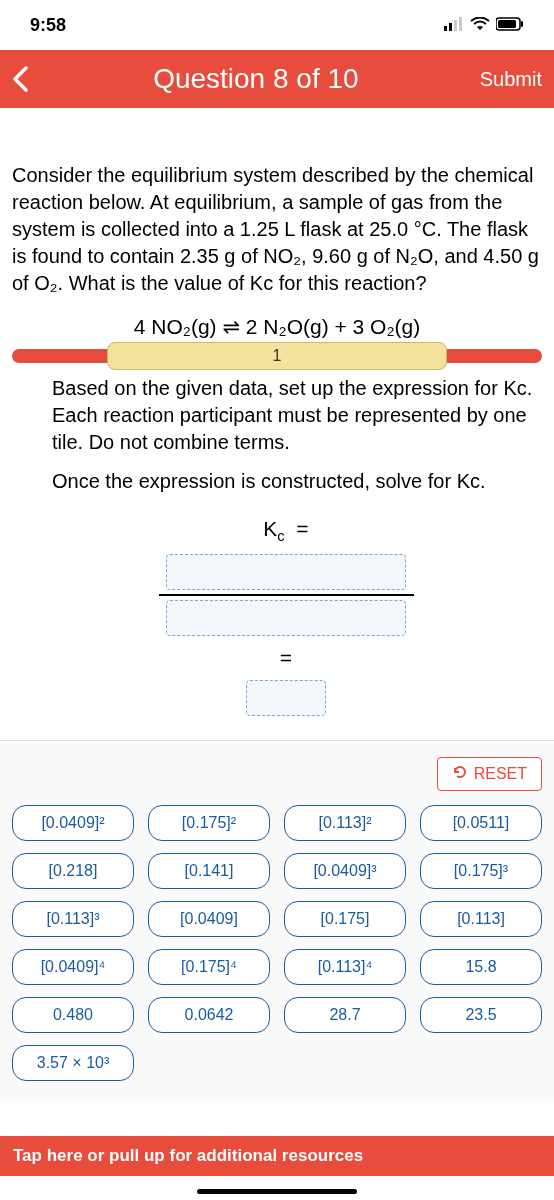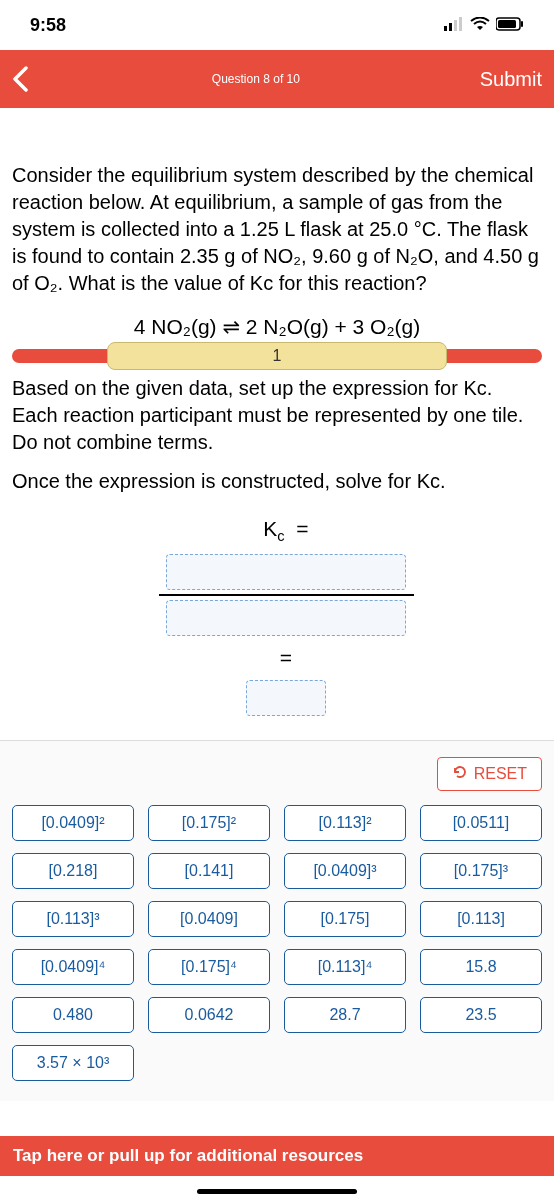--- a/index.html
+++ b/index.html
@@ -33,21 +33,21 @@
       color: #fff;
       font-size: 30px;
       width: 40px;
       display: flex;
       align-items: center;
       justify-content: flex-start;
     }
     .nav-title {
       flex: 1;
       color: #fff;
-      font-size: 12px;
+      font-size: 28px;
       text-align: center;
       padding-right: 20px;
     }
     .submit-btn {
       color: #fff;
       font-size: 20px;
     }
     .content {
       padding: 10px 12px;
       font-size: 20px;
@@ -82,21 +82,21 @@
       height: 28px;
       background: #f3e29b;
       border: 1px solid #c9b96f;
       border-radius: 8px;
       display: flex;
       align-items: center;
       justify-content: center;
       font-size: 16px;
       color: #333;
     }
-    .instruction { padding: 0 12px 12px; font-size: 20px; line-height: 1.35; }
+    .instruction { padding: 0 12px 12px; font-size: 20px; line-height: 1.35; margin-left: 40px; }
     .kc-row {
       display: flex;
       align-items: center;
       padding: 10px 12px 24px 30px;
       gap: 10px;
       flex-direction: column;
     }
     .kc-label { font-size: 21px; }
     .frac {
       display: flex;
@@ -141,21 +141,21 @@
     }
     .tiles {
       display: grid;
       grid-template-columns: repeat(4, 1fr);
       gap: 12px 14px;
     }
     .tile {
       border: 1px solid #1a5b9e;
       color: #1a5b9e;
       background: #fff;
-      border-radius: 5px;
+      border-radius: 14px;
       padding: 8px 4px;
       text-align: center;
       font-size: 16px;
     }
     .tile.span1 { grid-column: span 1; }
     .footer-bar {
       position: absolute;
       bottom: 24px;
       left: 0;
       right: 0;

